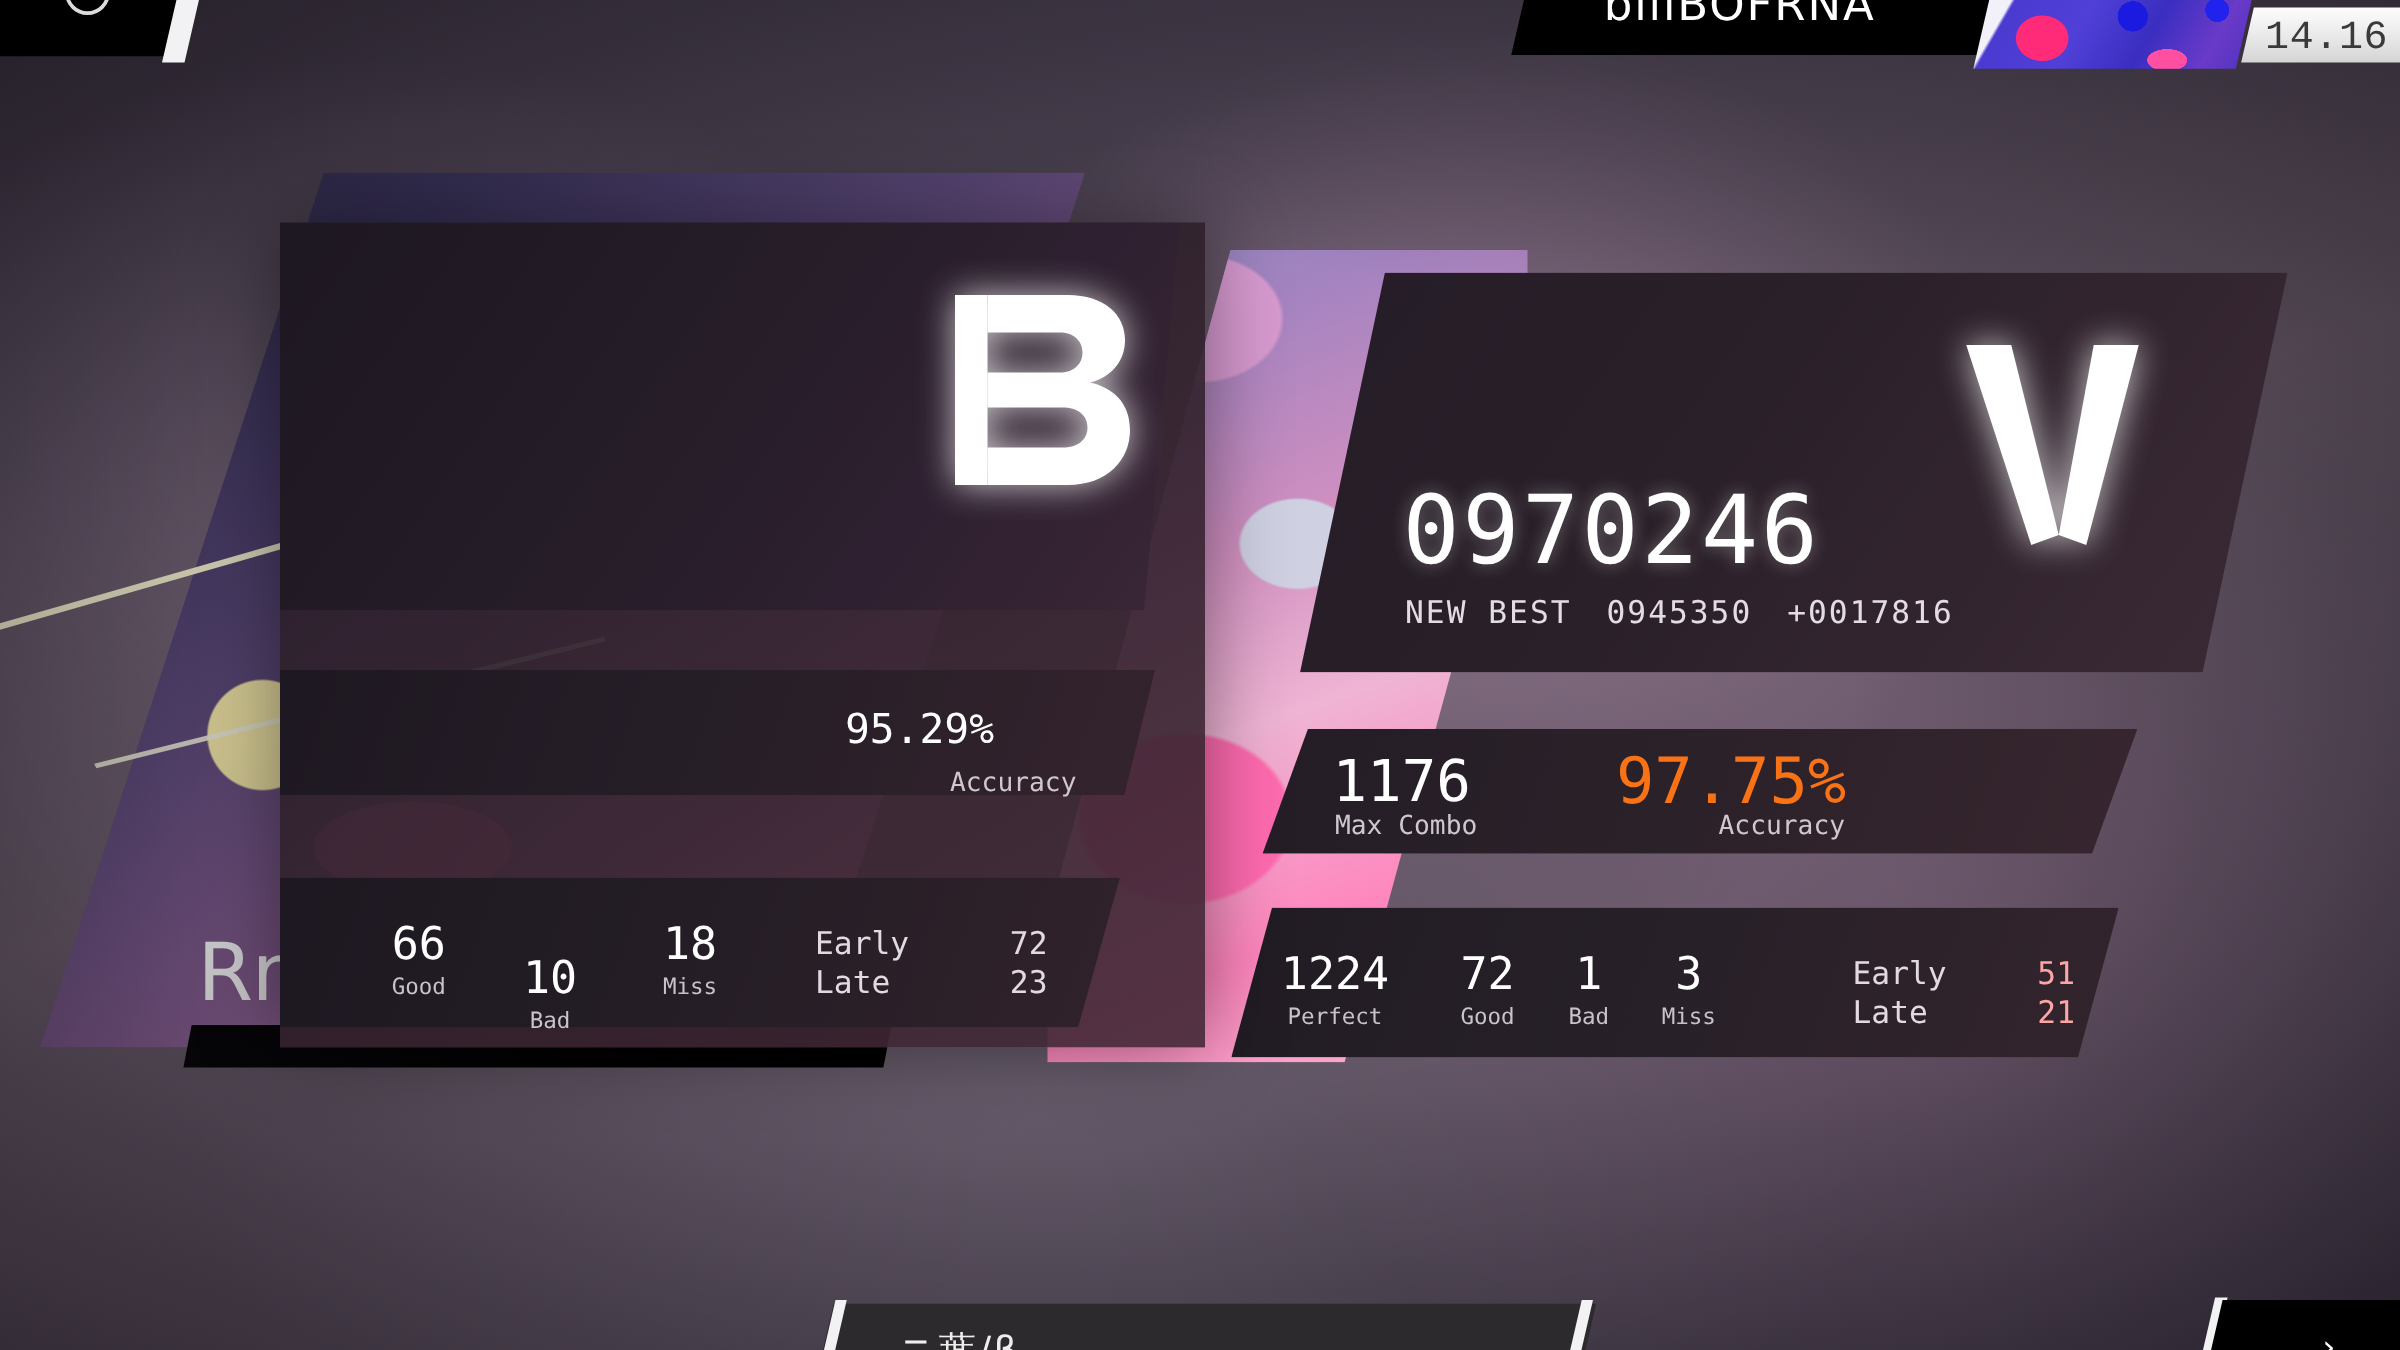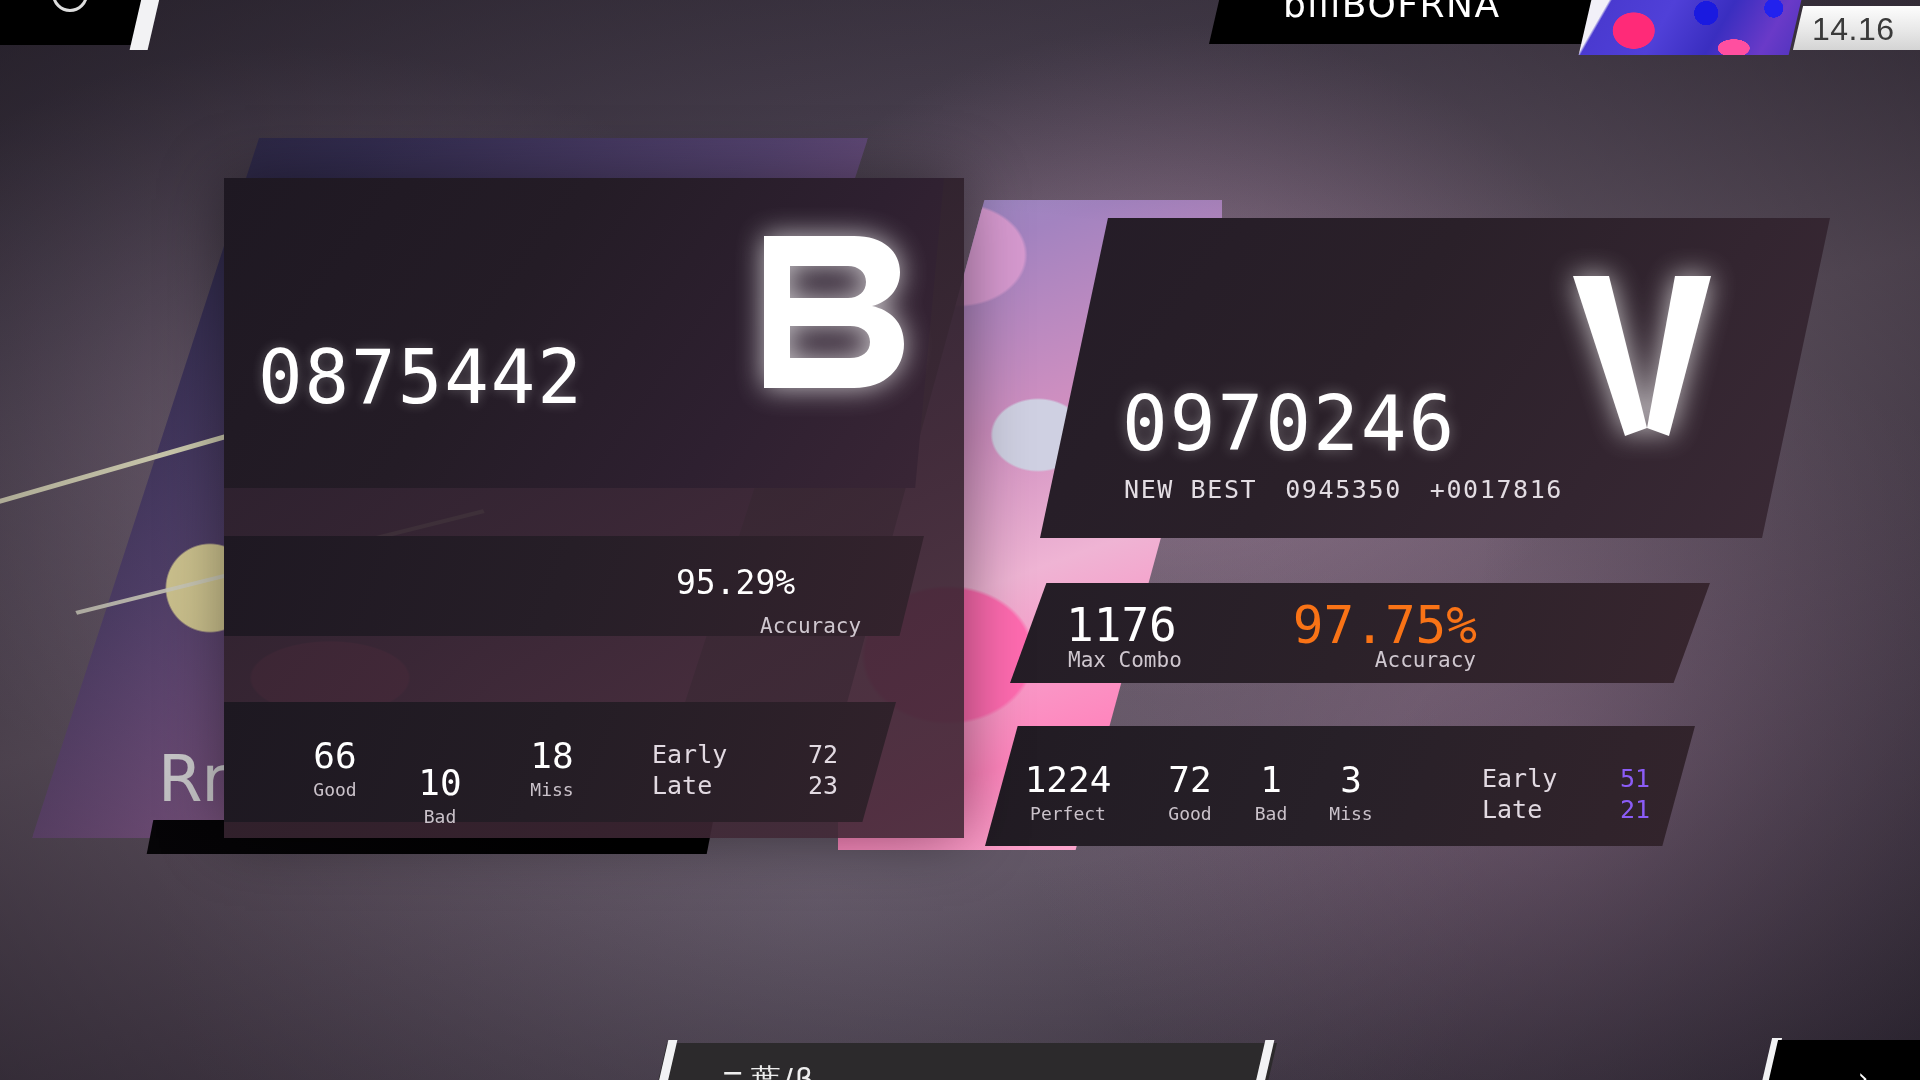--- a/index.html
+++ b/index.html
@@ -67,21 +67,21 @@
   }
   #difficulty-badge{
     position:absolute; left:1798px; top:6px;
     width:128px; height:44px;
     background:linear-gradient(180deg,#fdfdfd 0%,#e8e8e8 55%,#d4d4d4 100%);
     transform:skewX(-13deg);
   }
   #difficulty-value{
     position:absolute; left:1812px; top:11px;
     font-size:32px; color:#3a3a3a; letter-spacing:0.5px;
-    font-family:Liberation Sans, sans-serif;
+    font-family:Liberation Mono, monospace;
   }
 
   
   .jacket-card{ position:absolute; overflow:hidden; }
   #jacket-left{
     left:100px; top:138px; width:700px; height:700px;
     clip-path:polygon(13% 0%, 100% 0%, 87% 100%, 0% 100%);
     transform:skewX(-11deg);
   }
   #jacket-left-art{
@@ -168,21 +168,21 @@
     background:linear-gradient(110deg,#211b23 0%,#272028 48%,#33242c 100%);
   }
   .judge-item{ position:absolute; text-align:center; }
   .judge-num{ font-size:36px; color:#fff; line-height:1.05; }
   .judge-lbl{ font-size:18px; color:#cac2ca; margin-top:4px; }
   #r-j-perfect{ left:1013px; top:761px; width:110px; }
   #r-j-good{    left:1150px; top:761px; width:80px; }
   #r-j-bad{     left:1236px; top:761px; width:70px; }
   #r-j-miss{    left:1314px; top:761px; width:74px; }
   #r-el{ position:absolute; left:1482px; top:764px; font-size:25px; color:#e2dae2; line-height:1.22; }
-  #r-el-v{ position:absolute; left:1610px; top:764px; font-size:25px; color:#8b5cf6; line-height:1.22; text-align:center; width:50px; }
+  #r-el-v{ position:absolute; left:1610px; top:764px; font-size:25px; color:#fca5a5; line-height:1.22; text-align:right; width:50px; }
 
   
   #panel-left{ position:absolute; left:0; top:0; width:1920px; height:1080px; }
 
   #l-backdrop{
     position:absolute; left:224px; top:178px; width:740px; height:660px;
     background:linear-gradient(150deg, rgba(38,28,40,.93) 0%, rgba(48,33,44,.92) 45%, rgba(66,40,54,.90) 100%);
     box-shadow:0 0 60px rgba(0,0,0,.45);
   }
   #l-score-block{
@@ -329,21 +329,20 @@
   <div id="r-el-v">
     <div>51</div>
     <div>21</div>
   </div>
 </div>
 
 <div id="panel-left">
   <div id="l-backdrop"></div>
 
   <div id="l-score-block"></div>
-  <div id="l-score-value">0875442</div>
 
   <div id="l-grade" class="glow-grade">
     <svg viewBox="0 0 150 160" width="150" height="160" aria-hidden="true">
       <rect x="6" y="4" width="26" height="152" fill="#ffffff"></rect>
       <path d="M32 4 H96 C126 4 142 20 142 40 C142 58 130 70 114 74 C132 78 146 90 146 112
                C146 136 128 156 96 156 H32 V126 H92 C104 126 112 120 112 110
                C112 100 104 94 92 94 H32 V66 H90 C100 66 108 60 108 50
                C108 40 100 34 90 34 H32 Z" fill="#ffffff"></path>
     </svg>
   </div>

